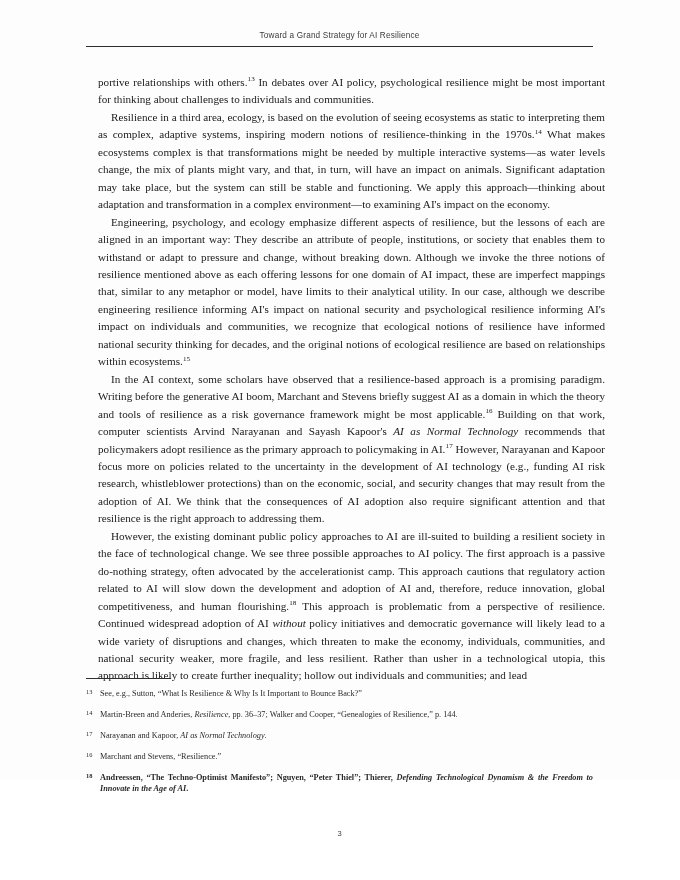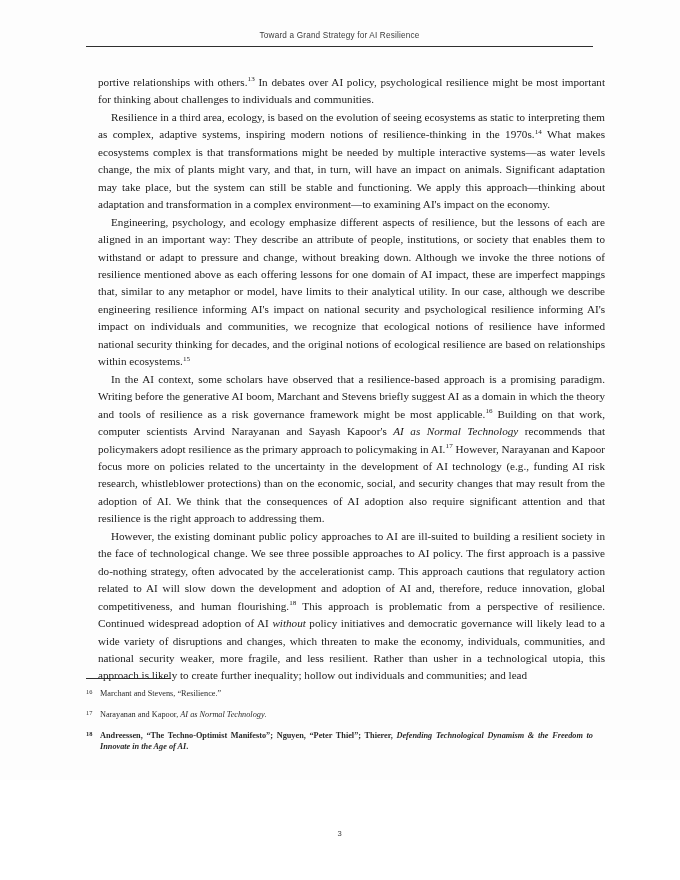--- a/index.html
+++ b/index.html
@@ -137,20 +137,22 @@
   <div class="body-block">
       <p class="para first"><span>portive relationships with others.</span><sup class="fn">13</sup><span> In debates over AI policy, psychological resilience might be most important for thinking about challenges to individuals and communities.</span></p>
       <p class="para"><span>Resilience in a third area, ecology, is based on the evolution of seeing ecosystems as static to interpreting them as complex, adaptive systems, inspiring modern notions of resilience-thinking in the 1970s.</span><sup class="fn">14</sup><span> What makes ecosystems complex is that transformations might be needed by multiple interactive systems—as water levels change, the mix of plants might vary, and that, in turn, will have an impact on animals. Significant adaptation may take place, but the system can still be stable and functioning. We apply this approach—thinking about adaptation and transformation in a complex environment—to examining AI's impact on the economy.</span></p>
       <p class="para"><span>Engineering, psychology, and ecology emphasize different aspects of resilience, but the lessons of each are aligned in an important way: They describe an attribute of people, institutions, or society that enables them to withstand or adapt to pressure and change, without breaking down. Although we invoke the three notions of resilience mentioned above as each offering lessons for one domain of AI impact, these are imperfect mappings that, similar to any metaphor or model, have limits to their analytical utility. In our case, although we describe engineering resilience informing AI's impact on national security and psychological resilience informing AI's impact on individuals and communities, we recognize that ecological notions of resilience have informed national security thinking for decades, and the original notions of ecological resilience are based on relationships within ecosystems.</span><sup class="fn">15</sup></p>
       <p class="para"><span>In the AI context, some scholars have observed that a resilience-based approach is a promising paradigm. Writing before the generative AI boom, Marchant and Stevens briefly suggest AI as a domain in which the theory and tools of resilience as a risk governance framework might be most applicable.</span><sup class="fn">16</sup><span> Building on that work, computer scientists Arvind Narayanan and Sayash Kapoor's </span><em>AI as Normal Technology</em><span> recommends that policymakers adopt resilience as the primary approach to policymaking in AI.</span><sup class="fn">17</sup><span> However, Narayanan and Kapoor focus more on policies related to the uncertainty in the development of AI technology (e.g., funding AI risk research, whistleblower protections) than on the economic, social, and security changes that may result from the adoption of AI. We think that the consequences of AI adoption also require significant attention and that resilience is the right approach to addressing them.</span></p>
       <p class="para"><span>However, the existing dominant public policy approaches to AI are ill-suited to building a resilient society in the face of technological change. We see three possible approaches to AI policy. The first approach is a passive do-nothing strategy, often advocated by the accelerationist camp. This approach cautions that regulatory action related to AI will slow down the development and adoption of AI and, therefore, reduce innovation, global competitiveness, and human flourishing.</span><sup class="fn">18</sup><span> This approach is problematic from a perspective of resilience. Continued widespread adoption of AI </span><em>without</em><span> policy initiatives and democratic governance will likely lead to a wide variety of disruptions and changes, which threaten to make the economy, individuals, communities, and national security weaker, more fragile, and less resilient. Rather than usher in a technological utopia, this approach is likely to create further inequality; hollow out individuals and communities; and lead</span></p>
     </div>
 
   <div class="footnotes">
     <div class="fn-rule"></div>
+  <div class="fn-item"><span class="fn-num">13</span><span>See, e.g., Sutton, “What Is Resilience &amp; Why Is It Important to Bounce Back?”</span></div>
+      <div class="fn-item"><span class="fn-num">14</span><span>Martin-Breen and Anderies, </span><em>Resilience</em><span>, pp. 36–37; Walker and Cooper, “Genealogies of Resilience,” p. 144.</span></div>
+      <div class="fn-item"><span class="fn-num">17</span><span>Narayanan and Kapoor, </span><em>AI as Normal Technology</em><span>.</span></div>
       <div class="fn-item"><span class="fn-num">16</span><span>Marchant and Stevens, “Resilience.”</span></div>
-      <div class="fn-item"><span class="fn-num">17</span><span>Narayanan and Kapoor, </span><em>AI as Normal Technology</em><span>.</span></div>
       <div class="fn-item"><span class="fn-num">18</span><span>Andreessen, “The Techno-Optimist Manifesto”; Nguyen, “Peter Thiel”; Thierer, </span><em>Defending Technological Dynamism &amp; the Freedom to Innovate in the Age of AI</em><span>.</span></div>
     </div>
 
   <div class="folio">3</div>
 
 </div>
 
 </body></html>

